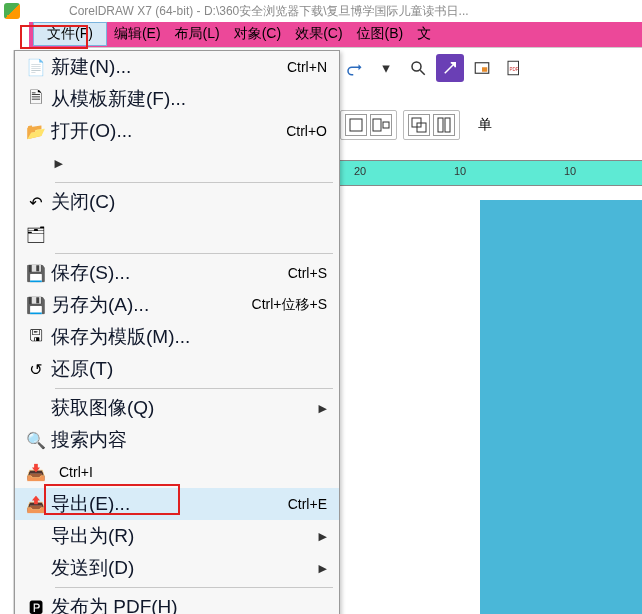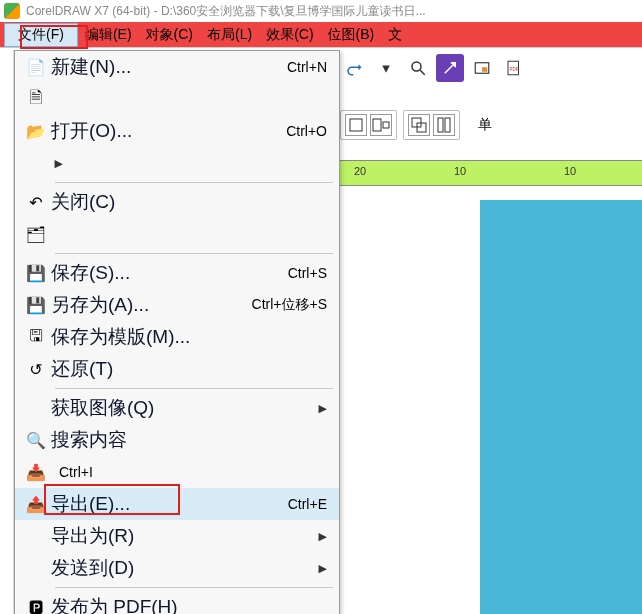--- a/index.html
+++ b/index.html
@@ -15,36 +15,38 @@
   .title-bar {
     height: 22px;
     background: #fff;
     display: flex;
     align-items: center;
     padding-left: 4px;
     white-space: nowrap;
     overflow: hidden;
     font-size: 12px;
     color: #888;
+    gap: 43px;
   }
   .app-icon {
     width: 16px; height: 16px;
     background: linear-gradient(135deg,#4caf50 50%, #ff9800 50%);
     border-radius: 3px;
     margin-right: 6px;
     flex-shrink: 0;
   }
   .menu-bar {
     display: flex;
-    align-items: center;
-    background: #ef4444;
+    align-items: flex-start;
+    background: #ec4899;
     height: 26px;
     padding-left: 4px;
     border-bottom: 1px solid #ccc;
     font-size: 14px;
+    margin-left: 29px;
   }
   .menu-item {
     padding: 3px 7px;
     cursor: default;
   }
   .menu-item.active {
     background: #d6e8f5;
     border: 1px solid #7ab3dd;
     padding: 2px 13px;
   }
@@ -93,21 +95,21 @@
     font-size: 10px;
     background: #fff;
   }
   .single-label { font-size: 14px; margin-left: 12px; }
   .ruler {
     position: absolute;
     left: 340px; right: 0; top: 160px;
     height: 26px;
     border-top: 1px solid #888;
     border-bottom: 1px solid #888;
-    background: #bef264;
+    background: #5eead4;
     overflow: hidden;
     padding-left: 8px;
   }
   .ruler .tick {
     position: absolute;
     top: 4px;
     font-size: 11px;
     color: #333;
     transform: translateX(-50%);
   }
@@ -193,22 +195,22 @@
 <body>
 
 <div class="title-bar">
   <div class="app-icon"></div>
   <span>CorelDRAW X7 (64-bit) - D:\360安全浏览器下载\复旦博学国际儿童读书日...</span>
 </div>
 
 <div class="menu-bar">
   <div class="menu-item active"><span>文件(F)</span></div>
   <div class="menu-item"><span>编辑(E)</span></div>
+  <div class="menu-item"><span>布局(L)</span></div>
   <div class="menu-item"><span>对象(C)</span></div>
-  <div class="menu-item"><span>布局(L)</span></div>
   <div class="menu-item"><span>效果(C)</span></div>
   <div class="menu-item"><span>位图(B)</span></div>
   <div class="menu-item"><span>文</span></div>
 </div>
 <div class="menu-item-highlight"></div>
 
 <div class="left-edge"></div>
 
 <div class="second-tb">
   <div class="tb-btn">
@@ -292,20 +294,21 @@
         <span class="glyph">📄</span>
       </div>
     <div class="dd-label">新建(N)...</div>
     <div class="dd-shortcut">Ctrl+N</div>
   </div>
 
   <div class="dd-row">
     <div class="dd-icon">
         <span class="glyph">🗎</span>
       </div>
+    <div class="dd-label">从模板新建(F)...</div>
   </div>
 
   <div class="dd-row">
     <div class="dd-icon">
         <span class="glyph">📂</span>
       </div>
     <div class="dd-label">打开(O)...</div>
     <div class="dd-shortcut">Ctrl+O</div>
   </div>
 

